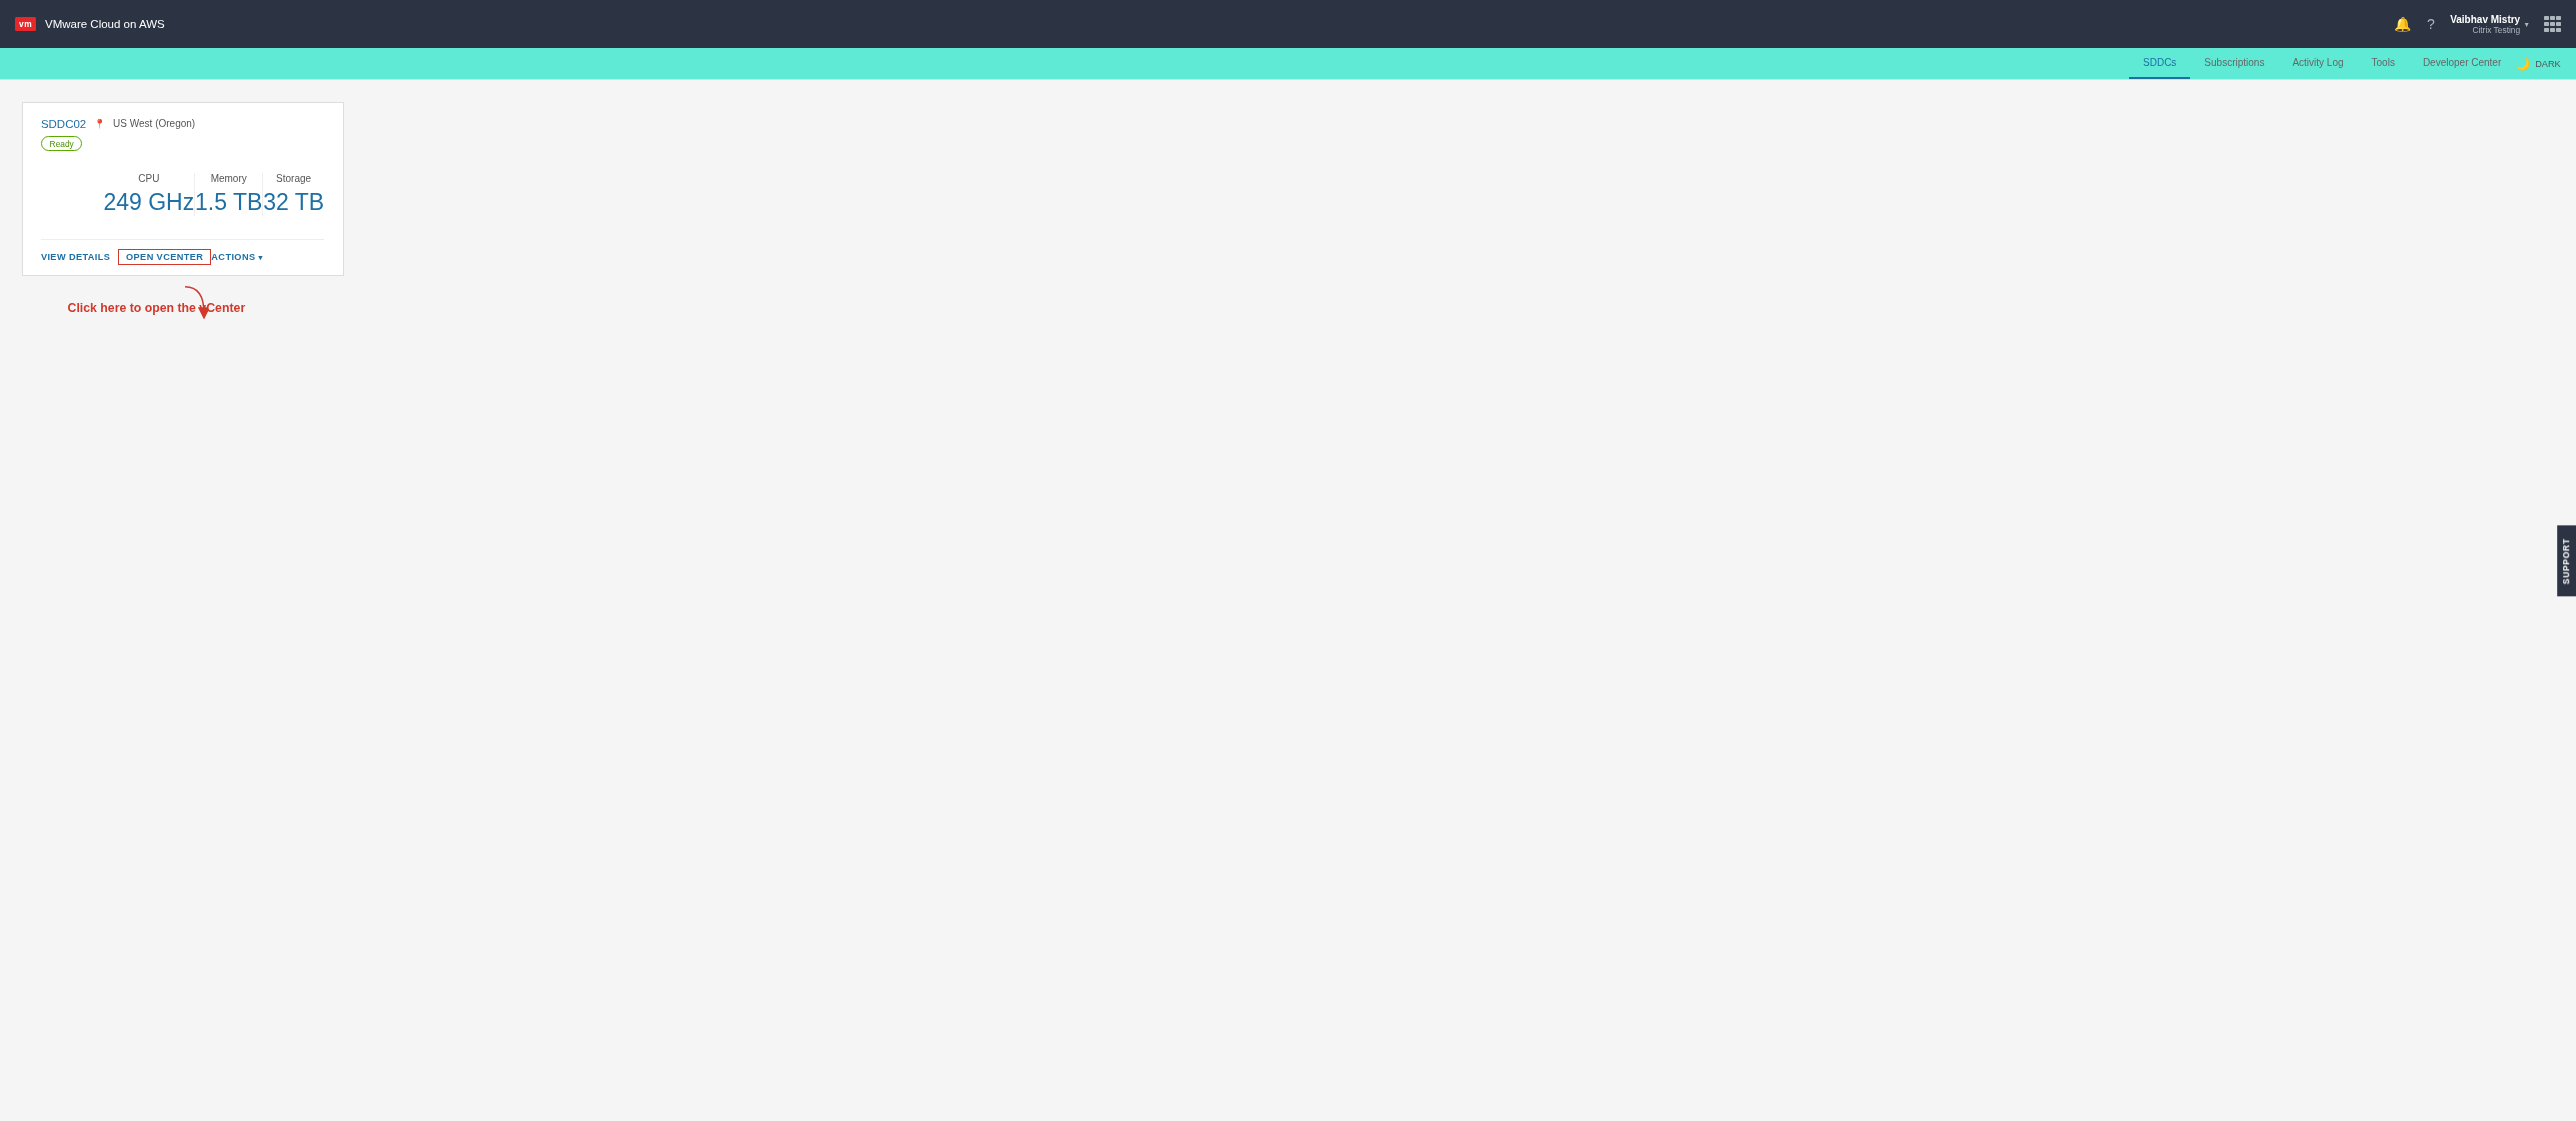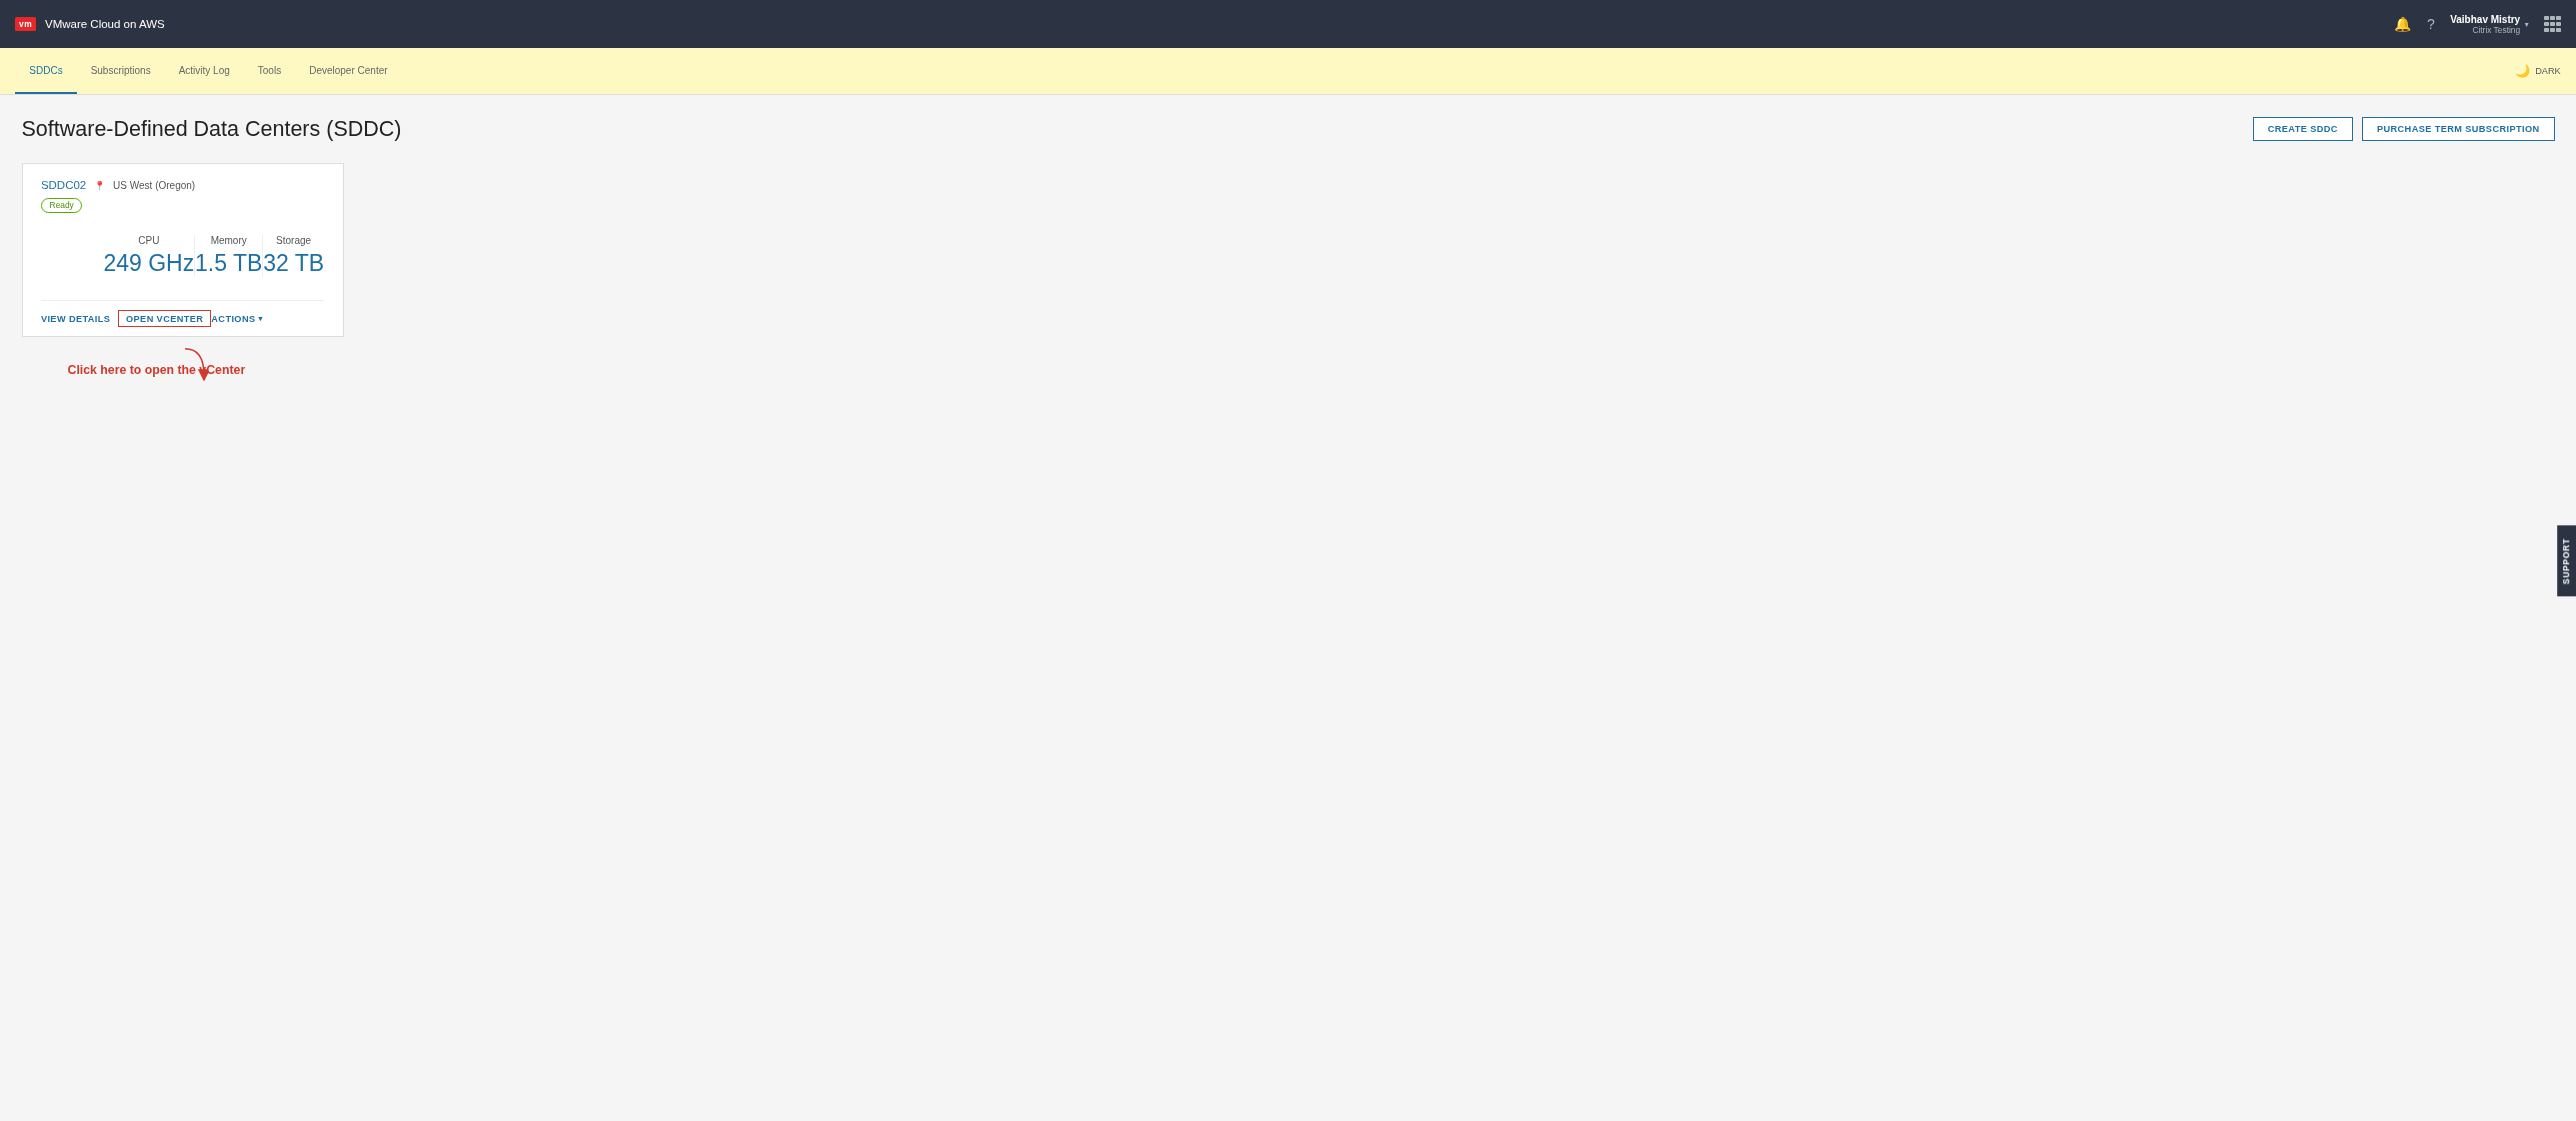--- a/index.html
+++ b/index.html
@@ -59,27 +59,27 @@
       gap: 1.5px;
     }
     .grid-dot {
       width: 4.6px; height: 4.6px;
       background: #adb5bd;
       border-radius: 0.8px;
     }
 
     
     .sec-nav {
-      background: #fef9c3;
+      background: #5eead4;
       border-bottom: 0.8px solid #ddd;
       display: flex;
       align-items: center;
       padding: 0 15.3px;
-      height: 47px;
-      justify-content: space-between;
+      height: 32px;
+      justify-content: flex-end;
     }
     .nav-tabs {
       display: flex;
       align-items: center;
       height: 100%;
       gap: 0;
     }
     .nav-tab {
       height: 100%;
       display: flex;
@@ -311,27 +311,20 @@
     <a class="nav-tab">Developer Center</a>
   </div>
   <div class="dark-toggle">
     <span class="moon-icon">🌙</span>
     <span>DARK</span>
   </div>
 </div>
 
 <div class="main-content">
 
-  <div class="page-header">
-    <h1 class="page-title">Software-Defined Data Centers (SDDC)</h1>
-    <div class="header-actions">
-      <button class="btn-outline">CREATE SDDC</button>
-      <button class="btn-outline">PURCHASE TERM SUBSCRIPTION</button>
-    </div>
-  </div>
 
   <div class="sddc-card">
     <div class="sddc-card-header">
       <span class="sddc-name">SDDC02</span>
       <span class="location-icon">📍</span>
       <span class="location-text">US West (Oregon)</span>
     </div>
     <div class="status-badge">Ready</div>
 
     <div class="metrics-row">

